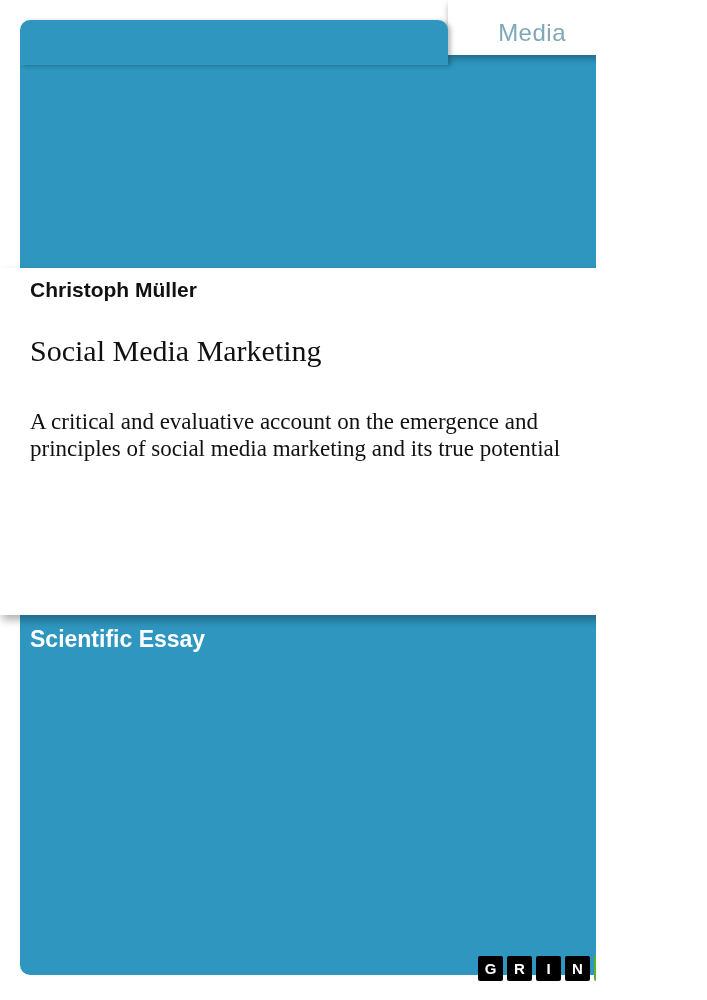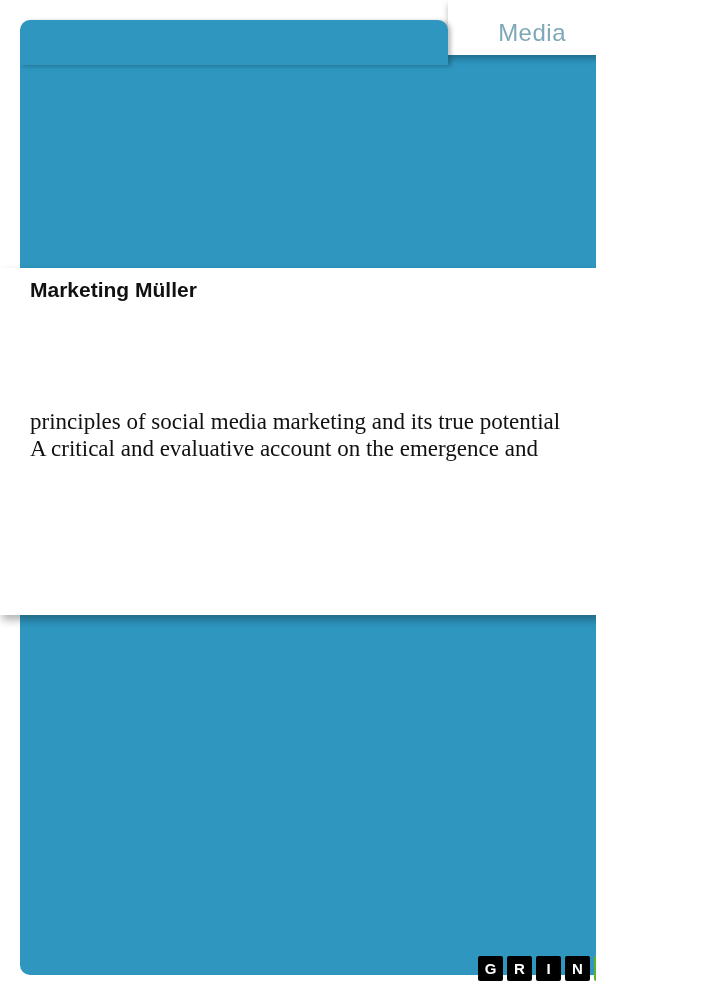--- a/index.html
+++ b/index.html
@@ -74,27 +74,29 @@
 
   <div class="panel-main"></div>
 
   <div class="white-notch"></div>
 
   <div class="panel-tab"></div>
 
   <div class="media-label">Media</div>
 
   <div class="card">
-    <div class="author">Marketing Müller</div>
+    <div class="author">Christoph Müller</div>
+    <h1 class="title">Social Media Marketing</h1>
     <div class="subtitle">
+      <div>A critical and evaluative account on the emergence and</div>
       <div>principles of social media marketing and its true potential</div>
-      <div>A critical and evaluative account on the emergence and</div>
     </div>
   </div>
 
+  <div class="doc-type">Scientific Essay</div>
 
   <div class="grin-logo">
     <span class="logo-box">G</span>
     <span class="logo-box">R</span>
     <span class="logo-box">I</span>
     <span class="logo-box">N</span>
     <span class="logo-box green">
       <svg width="21" height="21" viewBox="0 0 24 24">
         <circle cx="7.8" cy="8.5" r="2.2" fill="#ffffff"></circle>
         <circle cx="16.2" cy="8.5" r="2.2" fill="#ffffff"></circle>

